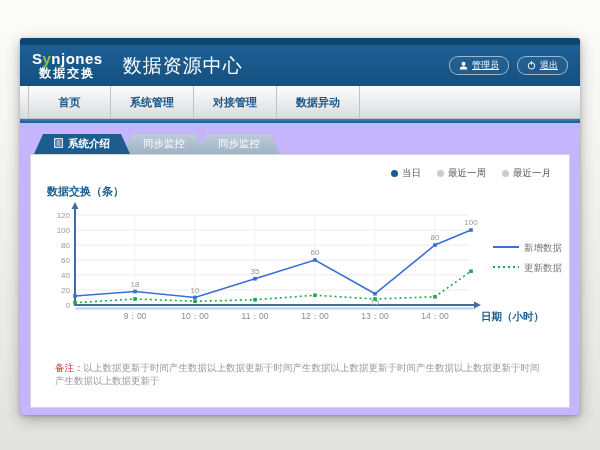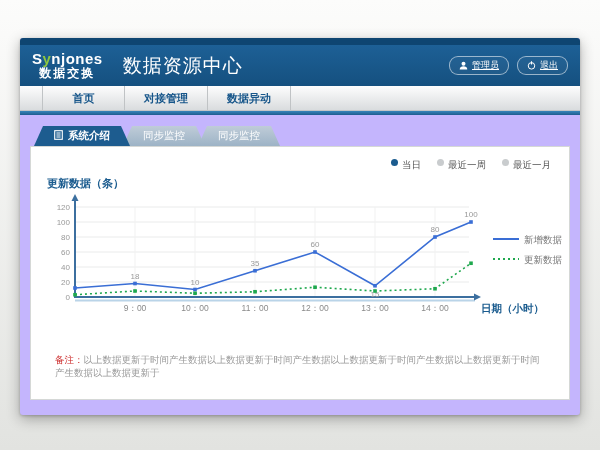--- a/index.html
+++ b/index.html
@@ -15,38 +15,38 @@
   .logo { line-height:1.05; text-align:center; }
   .logo-en { font-size:15px; font-weight:bold; letter-spacing:.5px; }
   .logo-en .accent { color:#8dc63f; }
   .logo-cn { font-size:12px; font-weight:bold; letter-spacing:2px; }
   .app-title { font-size:19px; margin-left:20px; letter-spacing:1px; }
   .hdr-right { margin-left:auto; display:flex; gap:8px; }
   .pill { display:flex; align-items:center; gap:4px; font-size:9px; color:#fff;
     border:1px solid rgba(255,255,255,.55); border-radius:9px; padding:2px 9px;
     cursor:pointer; background:rgba(255,255,255,.04);text-decoration:underline; }
   .pill svg { display:block; }
-  .nav { height:25px; background:linear-gradient(#fdfdfd,#d9dcde);
-    border-bottom:1px solid #c2c5c7; display:flex; align-items:stretch; padding-left:22px; }
+  .nav { height:33px; background:linear-gradient(#fdfdfd,#d9dcde);
+    border-bottom:1px solid #c2c5c7; display:flex; align-items:stretch; padding-left:8px; }
   .nav-item { width:83px; display:flex; align-items:center; justify-content:center;
     font-size:11px; font-weight:bold; color:#17568a; cursor:pointer;
     border-right:1px solid #c0c3c5; }
   .nav-item:first-child { border-left:1px solid #c0c3c5; }
   .bluebar { height:4px; background:linear-gradient(#3584ba,#1d5c8f); }
   .content { padding:11px 10px 0 10px; }
   .tabs { display:flex; margin-left:4px; height:20px; }
   .tab { clip-path:polygon(9px 0, calc(100% - 9px) 0, 100% 100%, 0 100%);
     padding:0 20px; display:flex; align-items:center; gap:5px; font-size:10.5px;
     color:#fff; cursor:pointer; margin-right:-7px; }
   .tab.active { background:#1d5c8f; font-weight:bold; z-index:2; }
   .tab.inactive { background:linear-gradient(#bfccd8,#9db3c6); z-index:1; }
   .panel { background:#fff; border:1px solid #d5d8d6; height:254px; padding:8px 8px 0 8px; }
   .filters { display:flex; justify-content:flex-end; gap:16px; padding:4px 10px 2px 0;
     font-size:9.5px; color:#555; }
-  .filter { display:flex; gap:4px; cursor:pointer; }
+  .filter { display:flex; align-items:center; gap:4px; cursor:pointer; }
   .dot { width:7px; height:7px; border-radius:50%; background:#c9ccce; display:inline-block; }
   .dot.sel { background:#1b5c8f; }
   .ylabel { font-size:11px; font-weight:bold; color:#1b5c8f; margin:2px 0 2px 8px; }
   .note { margin-top:24px; padding:0 16px; font-size:9.5px; color:#9a9a9a; line-height:1.4; }
   .note .red { color:#cc2b2b; }
   svg text { font-family:"Liberation Sans","DejaVu Sans",sans-serif; }
 </style>
 </head>
 <body>
 
@@ -76,20 +76,21 @@
               <line x1="5" y1="0.4" x2="5" y2="4" stroke="#fff" stroke-width="1.2"></line>
             </svg>
           </span>
         <span>退出</span>
       </div>
     </div>
   </div>
 
   <div class="nav">
     <div class="nav-item">首页</div>
+    <div class="nav-item">系统管理</div>
     <div class="nav-item">对接管理</div>
     <div class="nav-item">数据异动</div>
   </div>
   <div class="bluebar"></div>
 
   <div class="content">
     <div class="tabs">
       <div class="tab active">
         <span><svg width="9" height="10" viewBox="0 0 9 10">
               <rect x="0.7" y="0.7" width="7.6" height="8.6" fill="none" stroke="#fff" stroke-width="1.1"></rect>
@@ -116,21 +117,21 @@
         <div class="filter">
           <span class="dot"></span>
           <span>最近一周</span>
         </div>
         <div class="filter">
           <span class="dot"></span>
           <span>最近一月</span>
         </div>
       </div>
 
-      <div class="ylabel">更新数据（条）</div>
+      <div class="ylabel">数据交换（条）</div>
 
       <svg id="chartsvg" width="524" height="132" viewBox="0 0 524 132" style="margin-left:2px;">
           <text x="29" y="107" text-anchor="end" fill="#999999" font-size="8">0</text>
           <line x1="34" y1="89" x2="428" y2="89" stroke="#eaebeb" stroke-width="1"></line>
           <text x="29" y="92" text-anchor="end" fill="#999999" font-size="8">20</text>
           <line x1="34" y1="74" x2="428" y2="74" stroke="#eaebeb" stroke-width="1"></line>
           <text x="29" y="77" text-anchor="end" fill="#999999" font-size="8">40</text>
           <line x1="34" y1="59" x2="428" y2="59" stroke="#eaebeb" stroke-width="1"></line>
           <text x="29" y="62" text-anchor="end" fill="#999999" font-size="8">60</text>
           <line x1="34" y1="44" x2="428" y2="44" stroke="#eaebeb" stroke-width="1"></line>

